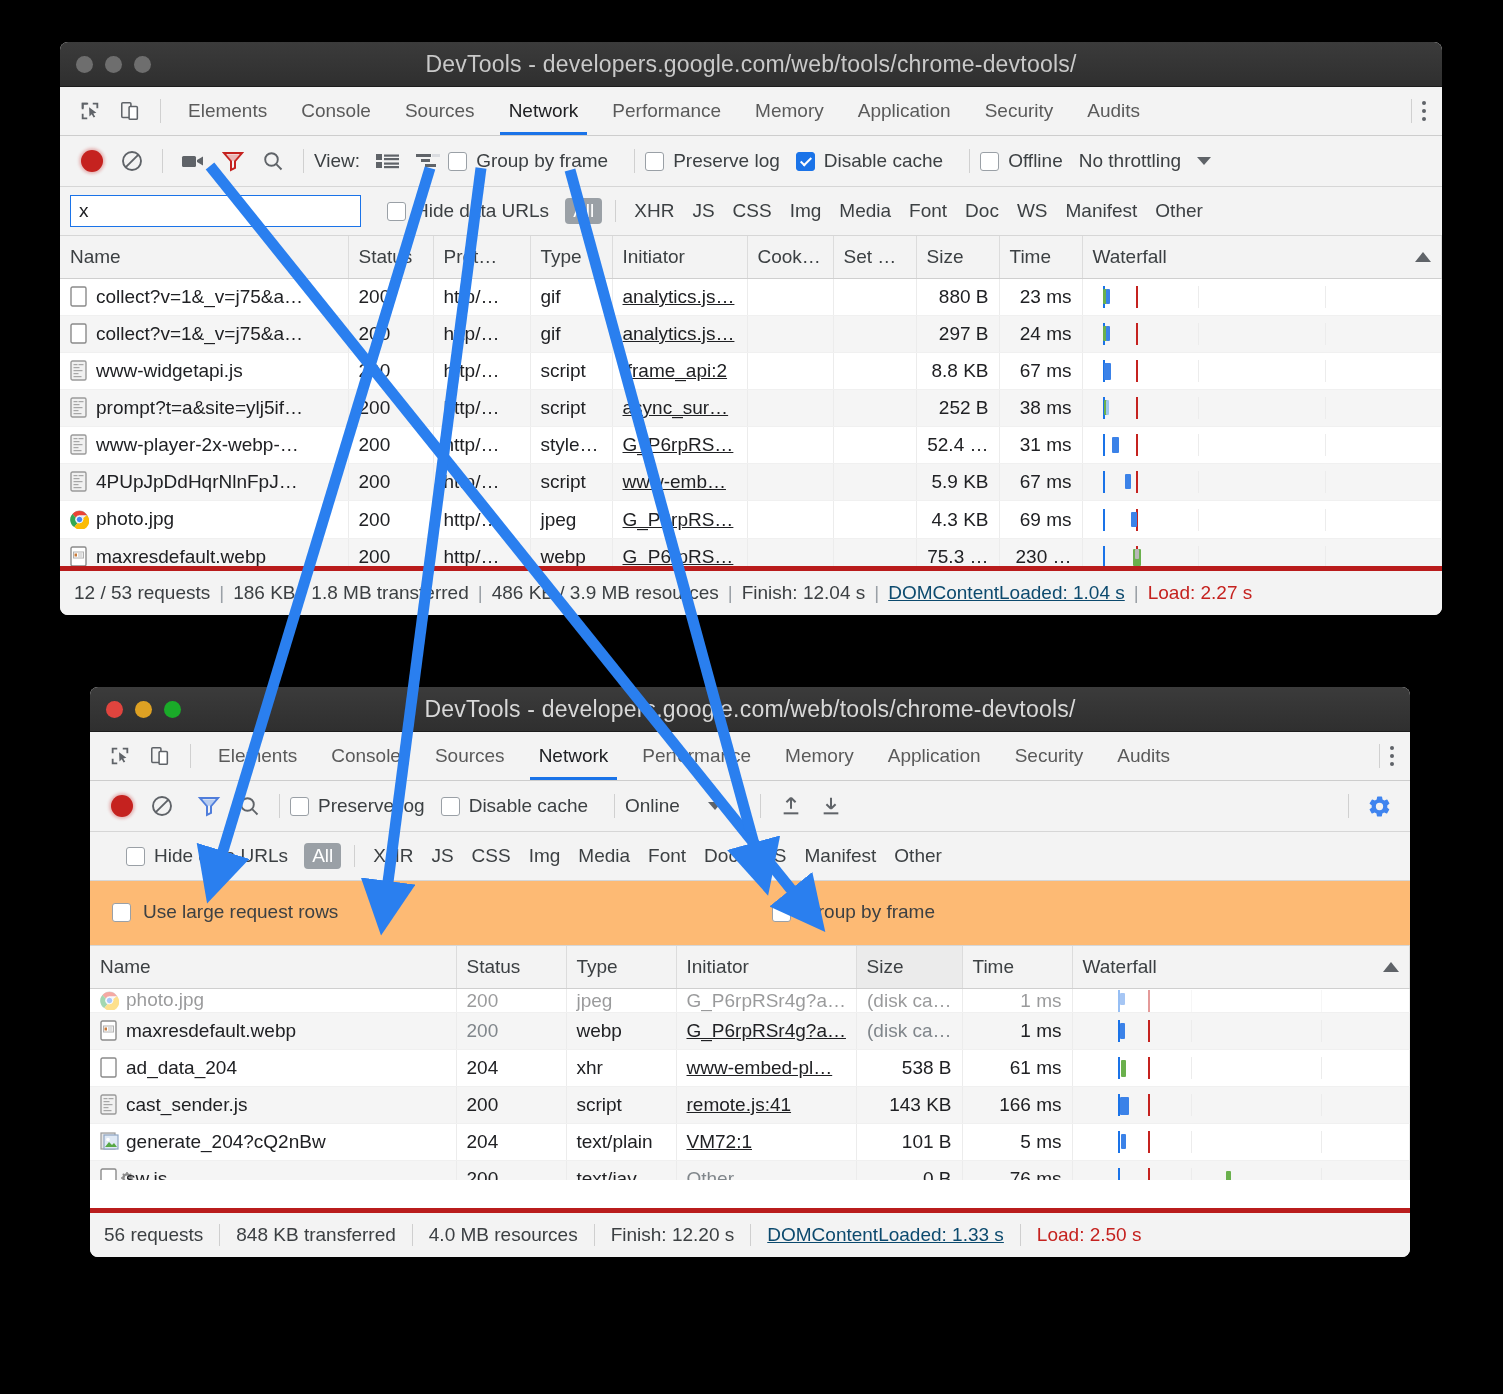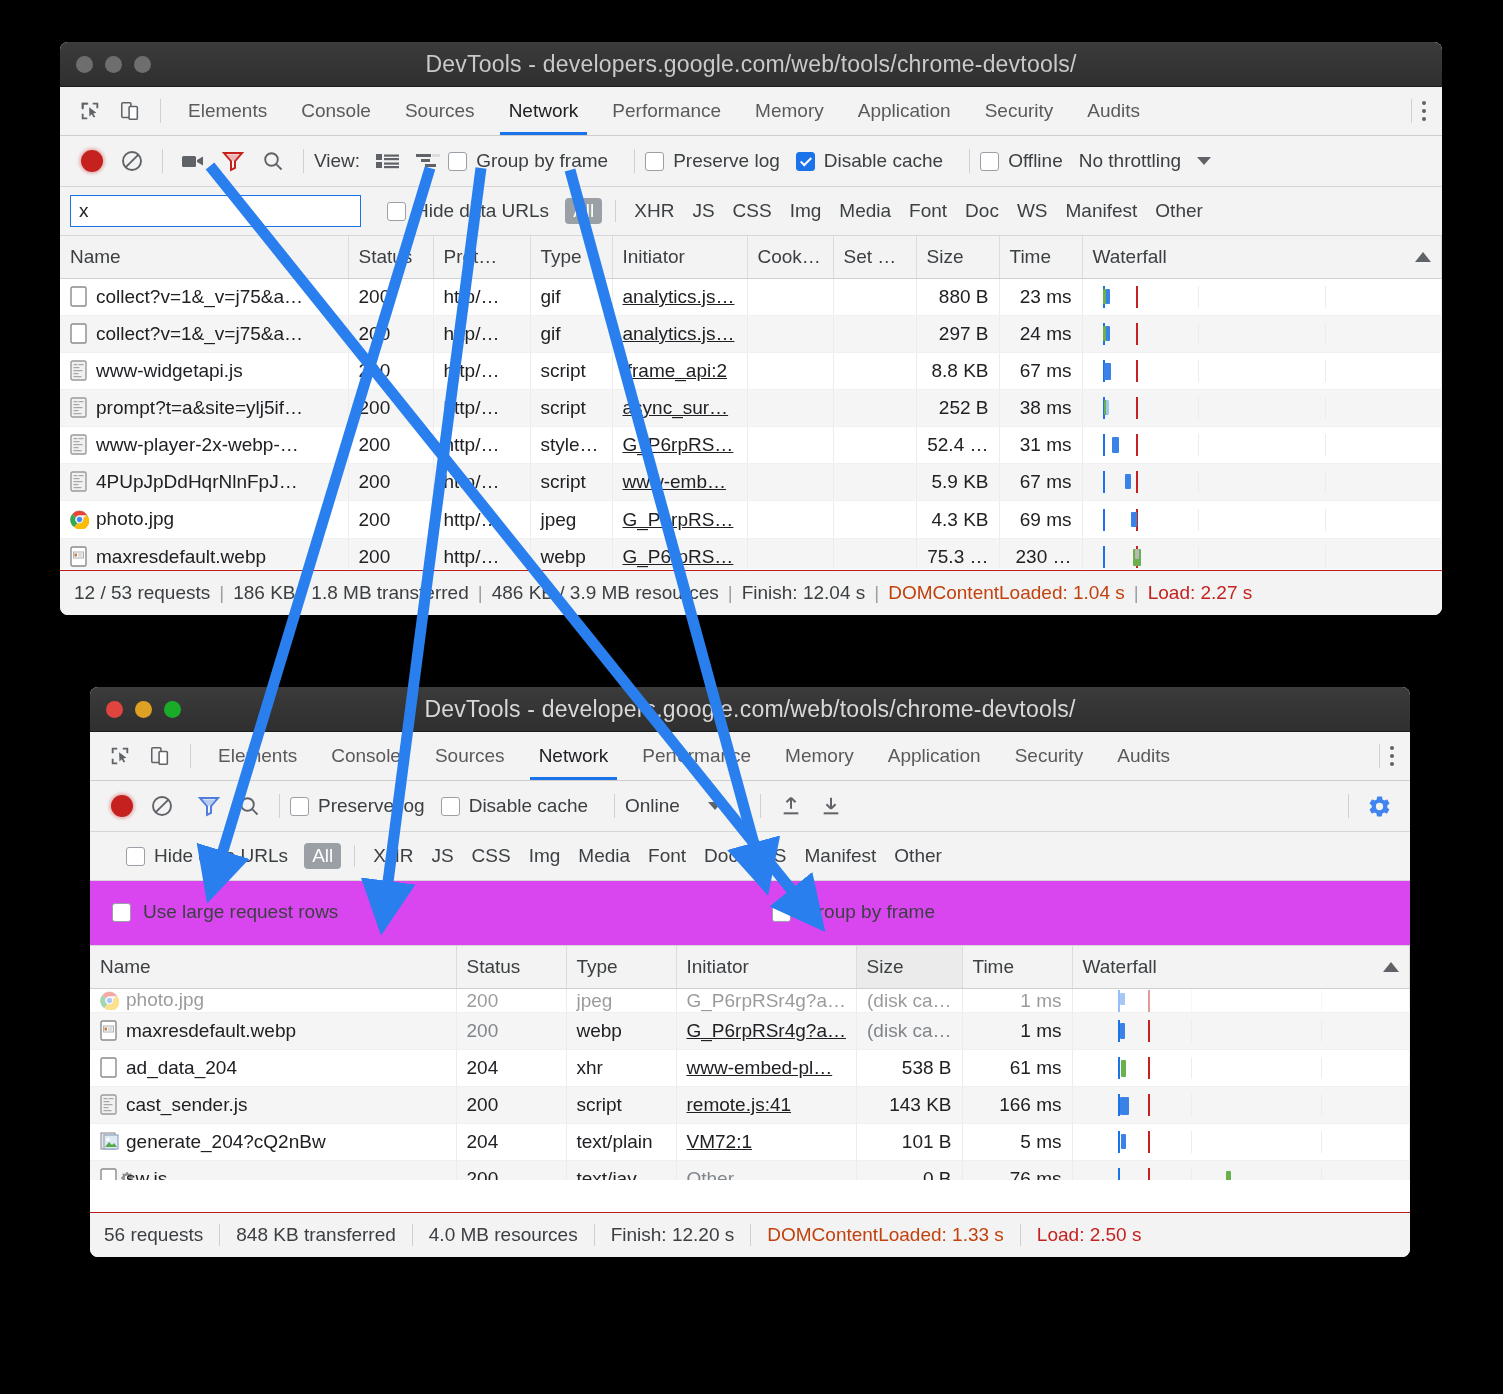--- a/index.html
+++ b/index.html
@@ -42,46 +42,46 @@
   .cb.checked:after{content:"";position:absolute;left:6px;top:2px;width:4px;height:9px;border:solid #fff;border-width:0 2px 2px 0;transform:rotate(45deg);}
   .caret{border-left:7px solid transparent;border-right:7px solid transparent;border-top:8px solid #5f6368;}
   
   .filterbar{display:flex;align-items:center;background:#f3f3f3;border-bottom:1px solid #d6d6d6;height:48px;padding-left:10px;font-size:19px;color:#3c4043;}
   .finput{height:30px;border:1px solid #1a73e8;background:#fff;display:flex;align-items:center;padding:0 8px;font-size:19px;color:#202124;}
   .finput.plain{border:1px solid #d0d0d0;color:#80868b;}
   .ftype{padding:0 9px;white-space:nowrap;}
   .ftype.all{background:#9aa0a6;color:#fff;border-radius:4px;padding:2px 8px;margin-right:4px;}
   .fsep{width:1px;height:22px;background:#d0d0d0;margin:0 9px;}
   
-  .settings{background:#d946ef;border-bottom:1px solid #d6d6d6;padding:12px 0 14px 0;}
+  .settings{background:#fdba74;border-bottom:1px solid #d6d6d6;padding:12px 0 14px 0;}
   .setrow{display:flex;align-items:center;height:38px;font-size:19px;color:#3c4043;}
   .setcol-l{width:660px;padding-left:22px;display:flex;align-items:center;gap:12px;}
   .setcol-r{display:flex;align-items:center;gap:12px;}
   
   table.net{border-collapse:collapse;width:100%;font-size:19px;color:#202124;table-layout:fixed;}
   table.net th{background:#f3f3f3;font-weight:normal;text-align:left;padding:10px 10px;border-right:1px solid #dcdcdc;border-bottom:1px solid #cfcfcf;color:#3c4043;position:relative;overflow:hidden;white-space:nowrap;}
   table.net td{padding:7px 10px;border-right:1px solid #ececec;border-bottom:1px solid #f0f0f0;white-space:nowrap;overflow:hidden;text-overflow:clip;}
   table.net tbody tr:nth-child(even){background:#f5f5f5;}
   td.num{text-align:right;}
   .link{color:#202124;text-decoration:underline;}
   .muted{color:#80868b;}
   .sortarrow{position:absolute;right:10px;top:50%;transform:translateY(-50%);border-left:8px solid transparent;border-right:8px solid transparent;border-bottom:10px solid #5f6368;}
   .hl-col{background:#ebebeb !important;}
   .ficon{display:inline-block;width:17px;height:21px;vertical-align:-4px;margin-right:9px;}
   
   .wf{position:relative;height:100%;}
   .wf-grid{position:absolute;top:0;bottom:0;width:1px;background:#ececec;}
   .bar{position:absolute;width:7px;border-radius:1px;}
   .vline{position:absolute;top:0;bottom:0;width:2px;}
   
-  .statusbar{background:#f3f3f3;border-top:1px solid #b91c1c;height:44px;display:flex;align-items:center;padding-left:14px;font-size:19px;color:#3c4043;white-space:nowrap;}
+  .statusbar{background:#f3f3f3;border-top:5px solid #b91c1c;height:44px;display:flex;align-items:center;padding-left:14px;font-size:19px;color:#3c4043;white-space:nowrap;}
   .sb2{}
   .sb-sep{margin:0 9px;color:#9aa0a6;}
   .sb-sep2{width:1px;height:22px;background:#cfcfcf;margin:0 16px;}
-  .blue{color:#c2410c;}
+  .blue{color:#0c4a6e;text-decoration:underline;}
   .red{color:#c5221f;}
   
   #arrows{position:absolute;left:0;top:0;width:1503px;height:1394px;pointer-events:none;}
 </style>
 </head>
 <body>
 
 <div class="window" id="win-top" style="left:60px;top:42px;width:1382px;height:573px;">
 
   <div class="titlebar tb-dark">

